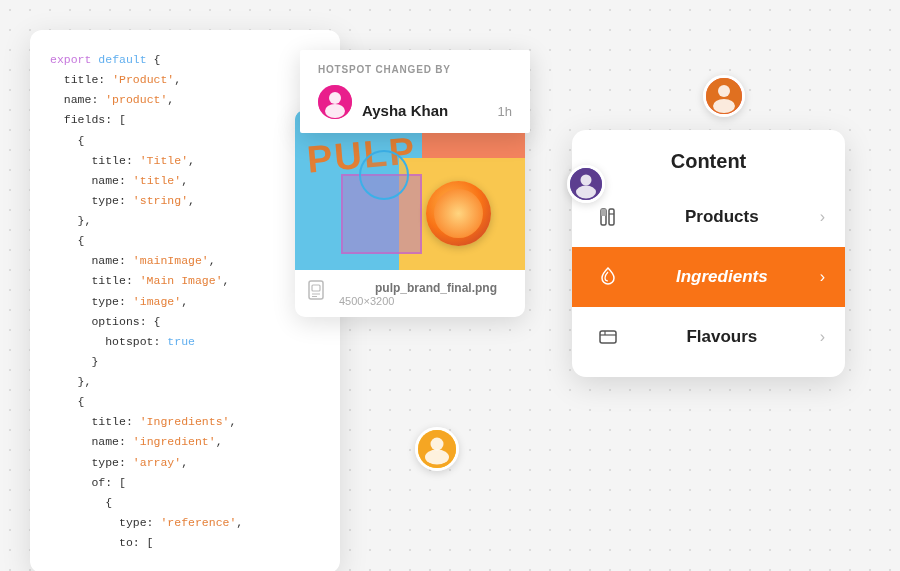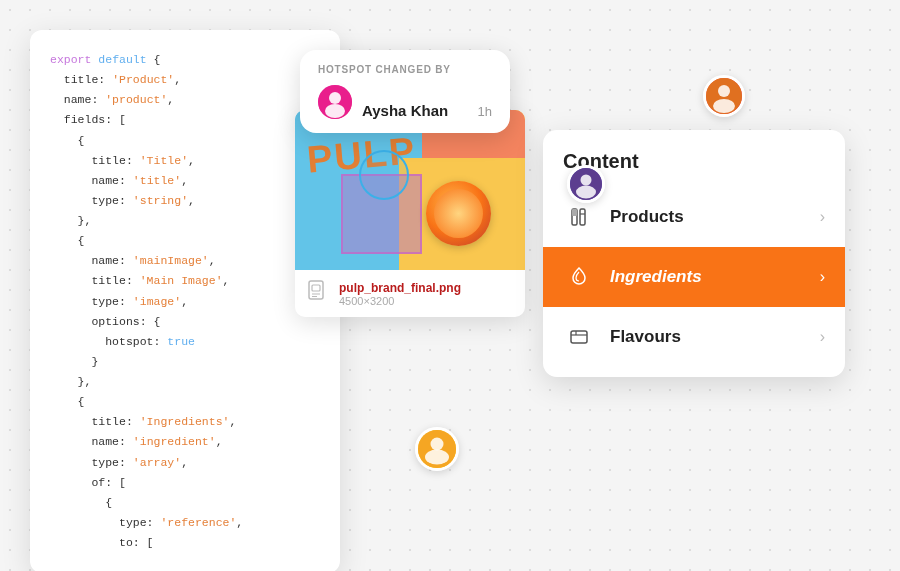--- a/index.html
+++ b/index.html
@@ -33,24 +33,24 @@
     .c-orange { color: #e5813a; }
     .c-blue { color: #61afef; margin-top: 42px; }
     .c-white { color: #333; }
 
     
     .hotspot-tooltip {
       position: absolute;
       left: 300px;
       top: 50px;
       background: #fff;
-      border-radius: 16px;
+      border-radius: 2px;
       box-shadow: 0 6px 25px rgba(0,0,0,0.15);
       padding: 14px 18px;
-      width: 210px;
+      width: 230px;
       z-index: 10;
     }
     .hotspot-label {
       font-size: 10px;
       font-weight: 700;
       color: #999;
       letter-spacing: 0.08em;
       text-transform: uppercase;
       margin-bottom: 10px;
     }
@@ -162,37 +162,39 @@
       align-items: center;
       gap: 10px;
     }
     .image-icon {
       color: #999;
       font-size: 18px;
     }
     .image-filename {
       font-size: 12px;
       font-weight: 600;
-      color: #b91c1c;
+      color: #737373;
+      margin-left: 36px;
     }
     .image-dimensions {
       font-size: 11px;
       color: #aaa;
     }
 
     
     .content-panel {
       position: absolute;
       right: 55px;
       top: 130px;
-      width: 302px;
+      width: 273px;
       background: #fff;
       border-radius: 14px;
       box-shadow: 0 8px 30px rgba(0,0,0,0.13);
       padding: 20px 0 10px 0;
+      text-align: center;
     }
     .content-title {
       font-size: 20px;
       font-weight: 700;
       color: #222;
       padding: 0 20px 14px 20px;
     }
     .content-item {
       display: flex;
       align-items: center;

